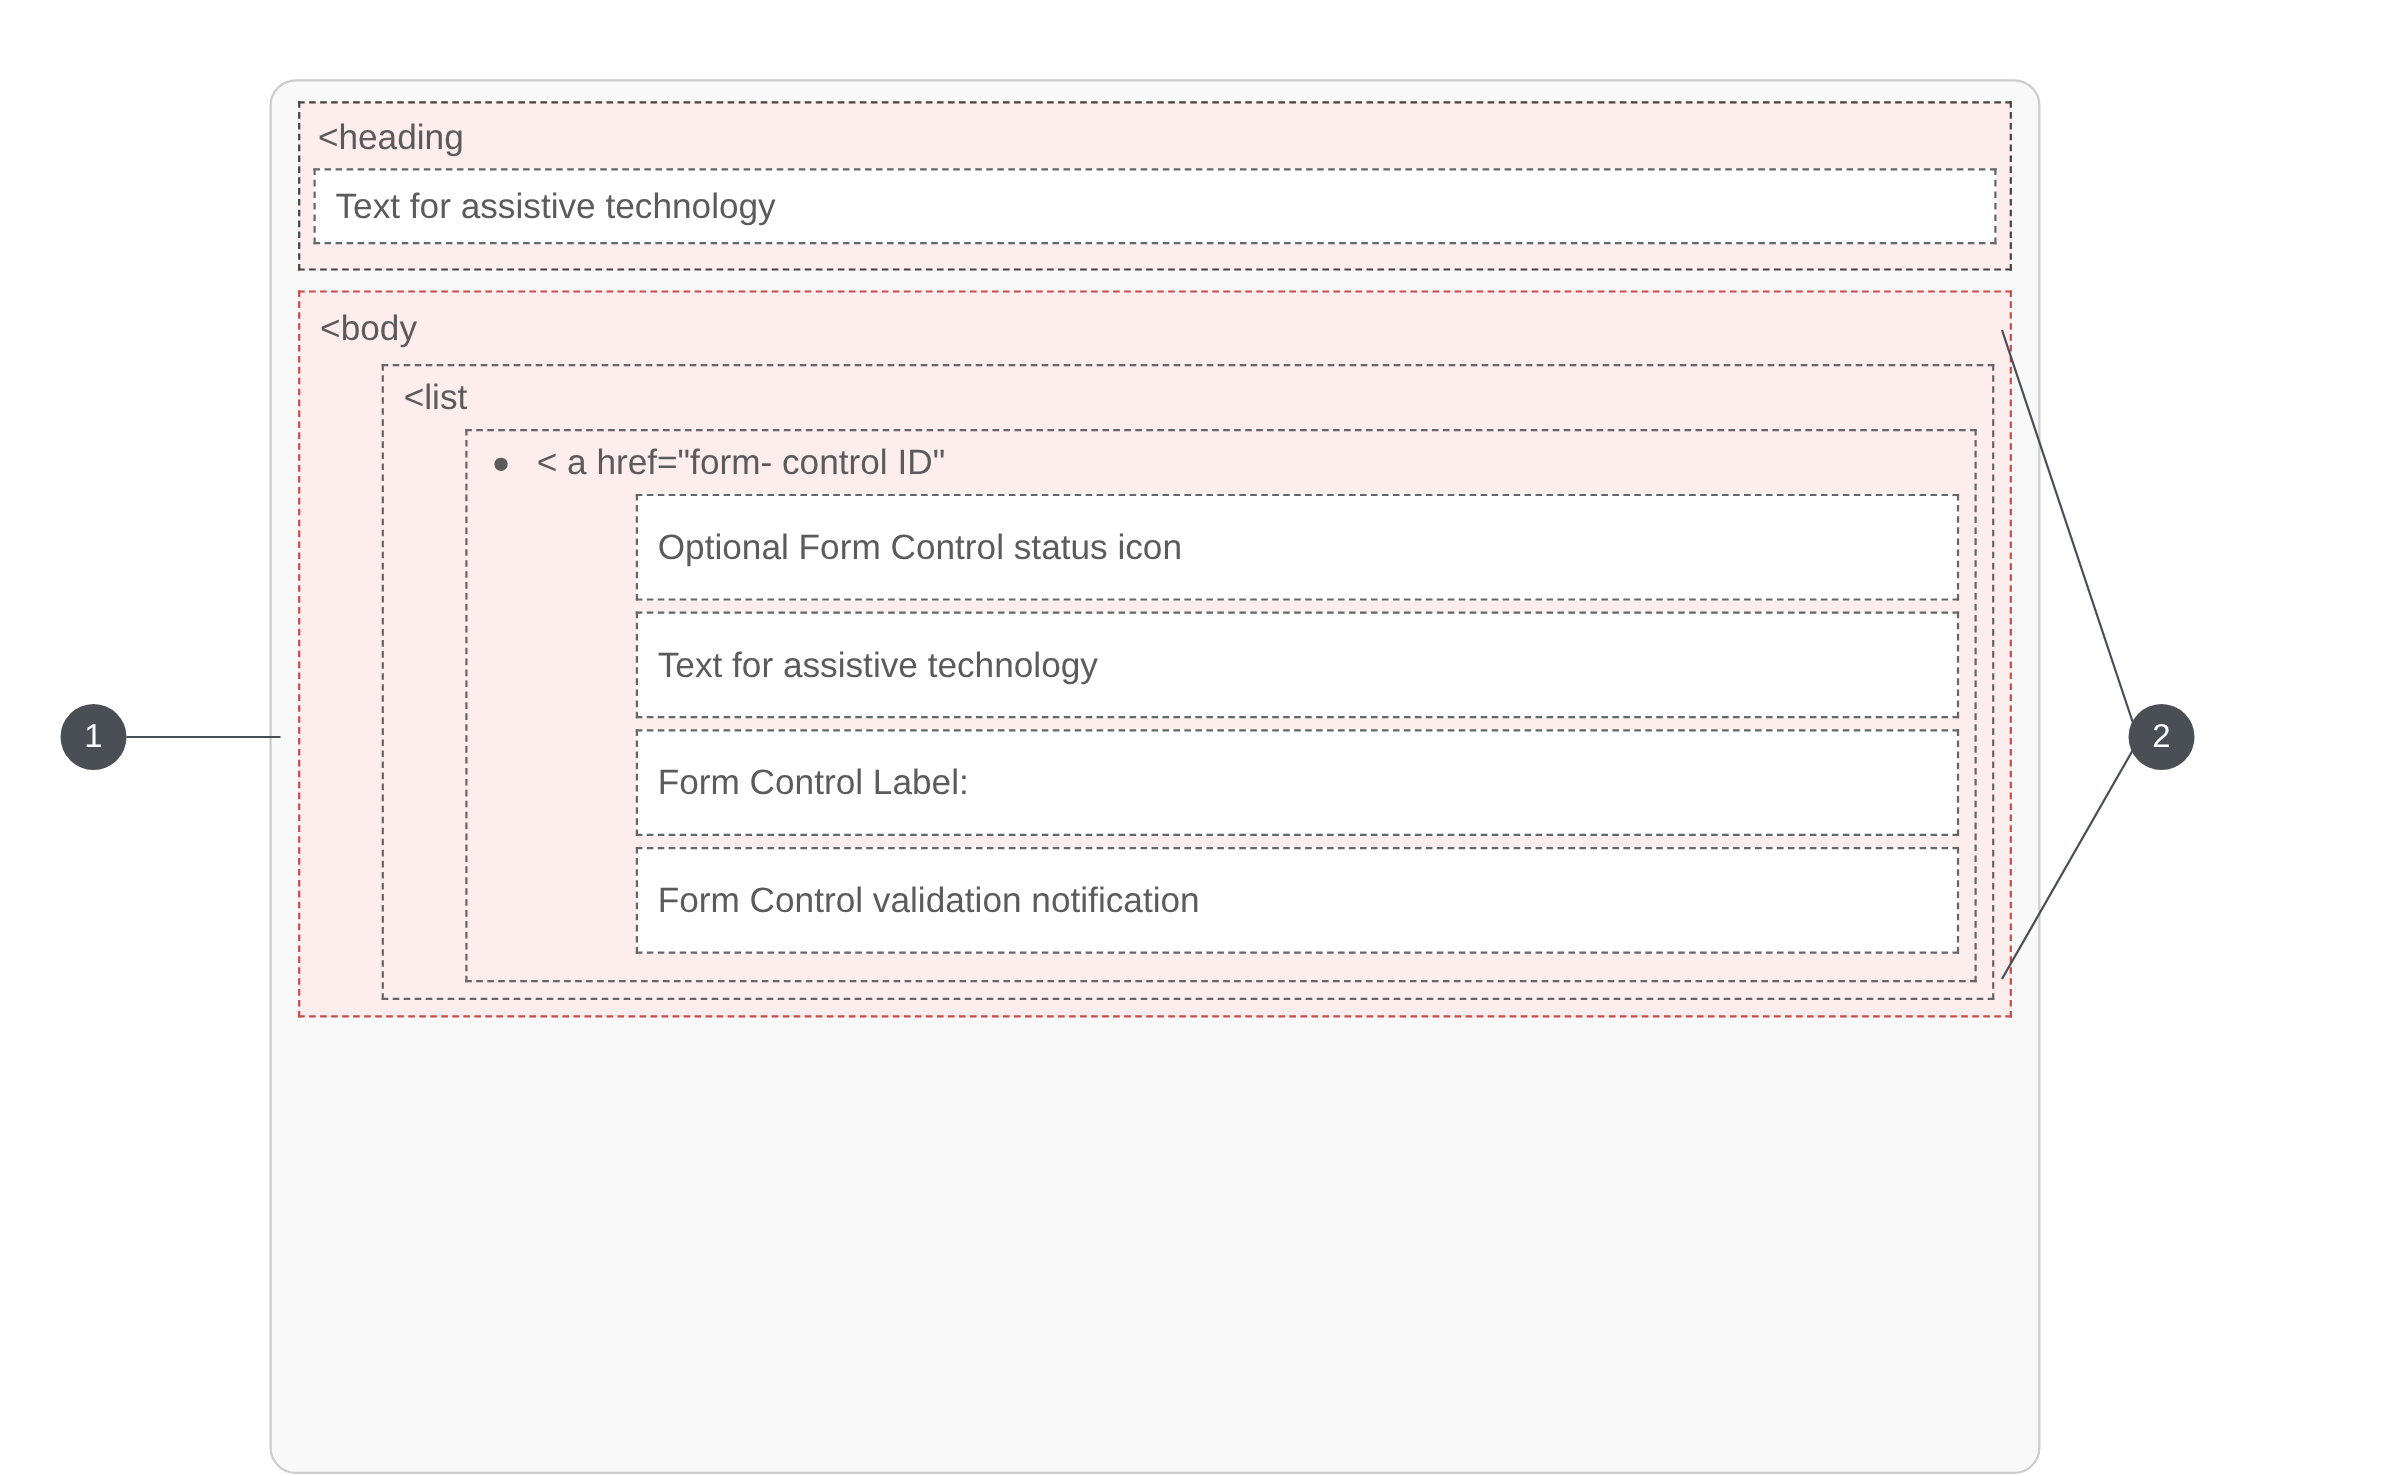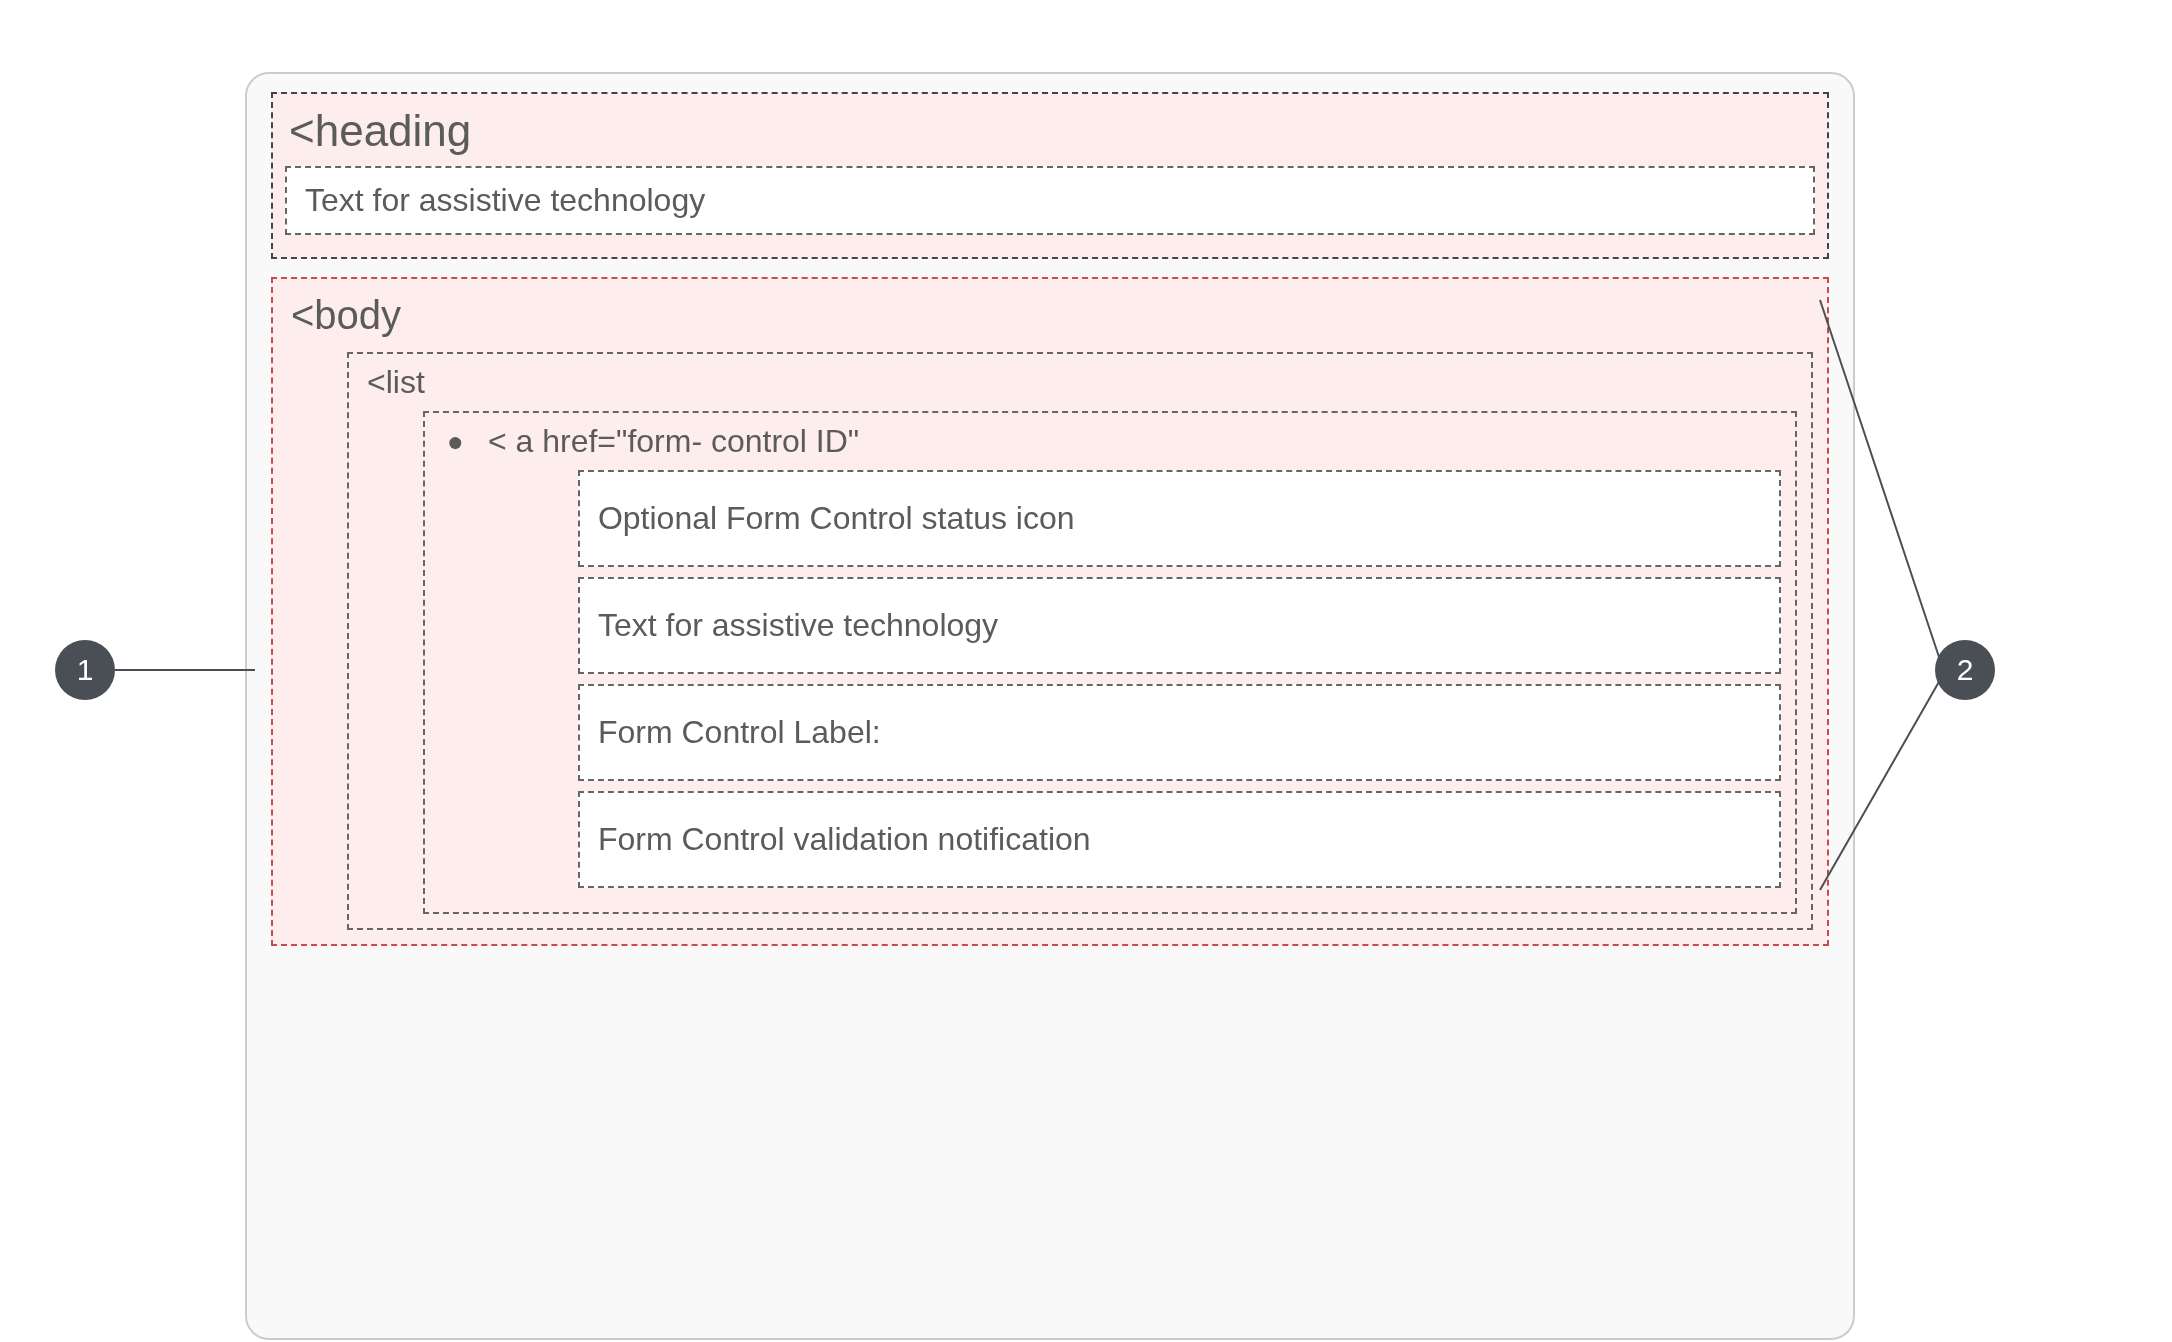--- a/index.html
+++ b/index.html
@@ -34,42 +34,42 @@
       color: #5b5b5b;
       padding: 4px 0 12px 4px;
     }
     .heading-box {
       border: 2px dashed #444;
       background: #fdeded;
       padding: 10px 12px 12px 12px;
       margin-bottom: 18px;
     }
     .heading-label {
-      font-size: 44px;
+      font-size: 32px;
       color: #5b5b5b;
       padding: 2px 0 10px 4px;
     }
     .heading-item {
       border: 2px dashed #666;
       background: #ffffff;
       padding: 14px 18px;
       margin-bottom: 10px;
       font-size: 32px;
       color: #5b5b5b;
     }
     .heading-item.solid {
       border: 2px solid #666;
     }
     .body-box {
       border: 2px dashed #c94c4c;
       background: #fdeded;
       padding: 10px 14px 14px 14px;
     }
     .body-label {
-      font-size: 40px;
+      font-size: 32px;
       color: #5b5b5b;
       padding: 4px 0 14px 4px;
     }
     .overview-box {
       border: 2px dashed #666;
       background: transparent;
       margin-left: 60px;
       padding: 10px 14px 14px 14px;
       margin-bottom: 22px;
     }

